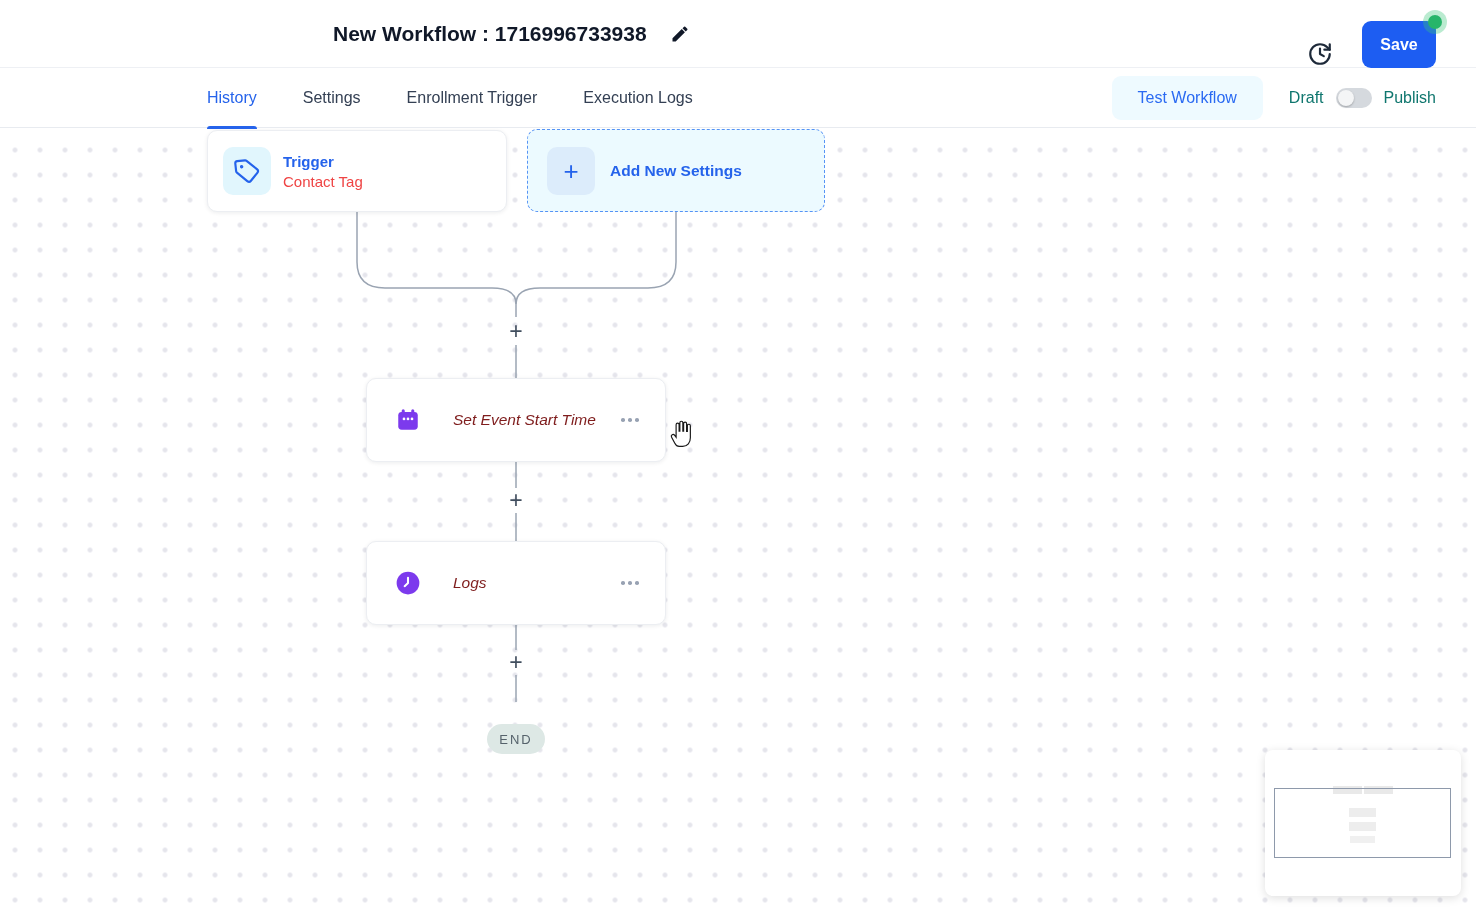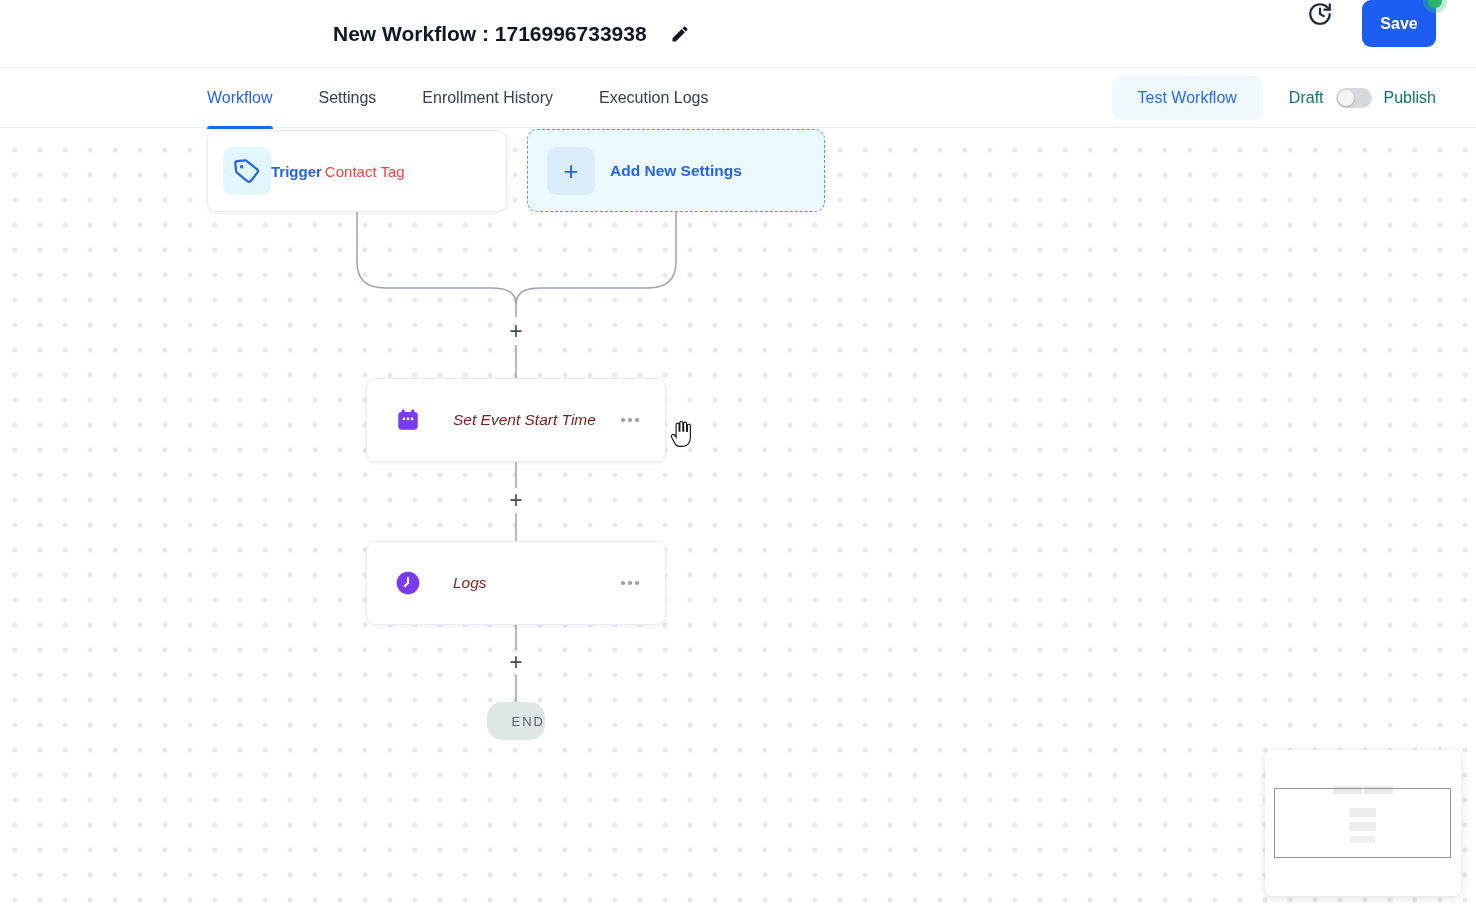--- a/index.html
+++ b/index.html
@@ -9,21 +9,21 @@
 
   
   .header { position:absolute; top:0; left:0; width:100%; height:68px;
     background:#fff; border-bottom:1px solid #eef0f4; z-index:30; }
   .title-wrap { position:absolute; left:333px; top:0; height:68px;
     display:flex; align-items:center; gap:22px; }
   .wf-title { font-size:21px; font-weight:600; color:#101828; }
   .pencil-btn { width:22px; height:22px; display:flex; align-items:center;
     justify-content:center; cursor:pointer; }
   .header-right { position:absolute; right:40px; top:0; height:68px;
-    display:flex; align-items:flex-start; gap:28px; }
+    display:flex; align-items:flex-end; gap:28px; }
   .history-btn { width:28px; height:28px; display:flex; align-items:center;
     justify-content:center; cursor:pointer; }
   .save-btn { position:relative; width:74px; height:47px; border:none;
     border-radius:9px; background:#1d5df2; color:#fff; font-size:16px;
     font-weight:700; font-family:"Liberation Sans", sans-serif; cursor:pointer; }
   .save-dot { position:absolute; top:-6px; right:-6px; width:14px; height:14px;
     border-radius:50%; background:#27b56a;
     box-shadow:0 0 0 5px rgba(57,197,120,0.35); }
 
   
@@ -53,21 +53,21 @@
     background-size:25px 25px; background-position:2.5px 9.5px; overflow:hidden; }
   .connectors { position:absolute; top:0; left:0; pointer-events:none; }
 
   .card { position:absolute; background:#fff; border:1px solid #eceef2;
     border-radius:10px; box-shadow:0 1px 4px rgba(16,24,40,.08);
     display:flex; align-items:center; cursor:pointer; }
   .trigger-card { left:207px; top:2px; width:300px; height:82px; padding-left:15px; }
   .icon-box { width:48px; height:48px; border-radius:10px; display:flex;
     align-items:center; justify-content:center; flex:0 0 auto; }
   .trigger-icon-box { background:#e1f6fd; }
-  .trigger-texts { display:flex; flex-direction:row; gap:3px; }
+  .trigger-texts { margin-left:12px; display:flex; flex-direction:column; gap:3px; }
   .trigger-title { font-size:15px; font-weight:600; color:#2563eb; }
   .trigger-sub { font-size:15px; color:#ef4444; }
 
   .add-card { position:absolute; left:527px; top:1px; width:298px; height:83px;
     background:#ecfaff; border:1.5px dashed #5693f5; border-radius:10px;
     display:flex; align-items:center; padding-left:19px; cursor:pointer; }
   .add-icon-box { background:#dcecfb; }
   .add-plus { font-size:26px; font-weight:400; color:#2563eb; line-height:1; }
   .add-label { margin-left:15px; font-size:15.5px; font-weight:600; color:#2563eb; }
 
@@ -75,23 +75,23 @@
   .node-label { margin-left:32px; font-size:15.5px; color:#7f1d1d; flex:1;font-style:italic; }
   .more { display:flex; gap:3.5px; cursor:pointer; padding:6px 2px; }
   .more i { width:3.6px; height:3.6px; border-radius:50%; background:#98a2b3; }
   .node-icon { width:26px; height:26px; flex:0 0 auto; display:flex;
     align-items:center; justify-content:center; }
 
   .plus-node { position:absolute; width:26px; height:26px; margin-left:-13px;
     margin-top:-13px; display:flex; align-items:center; justify-content:center;
     font-size:23px; font-weight:500; color:#414e5e; cursor:pointer; line-height:1; }
 
-  .end-pill { position:absolute; left:487px; top:574px; width:58px; height:38px;
+  .end-pill { position:absolute; left:487px; top:596px; width:58px; height:30px;
     border-radius:15px; background:#dde8e5; display:flex; align-items:center;
-    justify-content:flex-end; font-size:13px; letter-spacing:2px; color:#55626b; }
+    justify-content:center; font-size:13px; letter-spacing:2px; color:#55626b; }
 
   .cursor { position:absolute; left:668px; top:290px; width:28px; height:30px;
     z-index:40; }
 
   
   .minimap { position:absolute; left:1265px; top:622px; width:196px; height:146px;
     background:#fff; border-radius:8px; box-shadow:0 2px 10px rgba(0,0,0,.13);
     cursor:pointer; }
   .mm-viewport { position:absolute; left:9px; top:38px; width:177px; height:70px;
     border:1.5px solid #8e99ab; background:transparent; }
@@ -126,27 +126,27 @@
       </span>
       <button class="save-btn">
         <span>Save</span>
         <span class="save-dot"></span>
       </button>
     </div>
   </div>
 
   <div class="tabbar">
     <div class="tab active">
-      <span>Workflow</span>
+      <span>History</span>
     </div>
     <div class="tab">
       <span>Settings</span>
     </div>
     <div class="tab">
-      <span>Enrollment History</span>
+      <span>Enrollment Trigger</span>
     </div>
     <div class="tab">
       <span>Execution Logs</span>
     </div>
     <button class="test-wf-btn">
       <span>Test Workflow</span>
     </button>
     <span class="draft-label">Draft</span>
     <span class="toggle">
       <span class="knob"></span>

